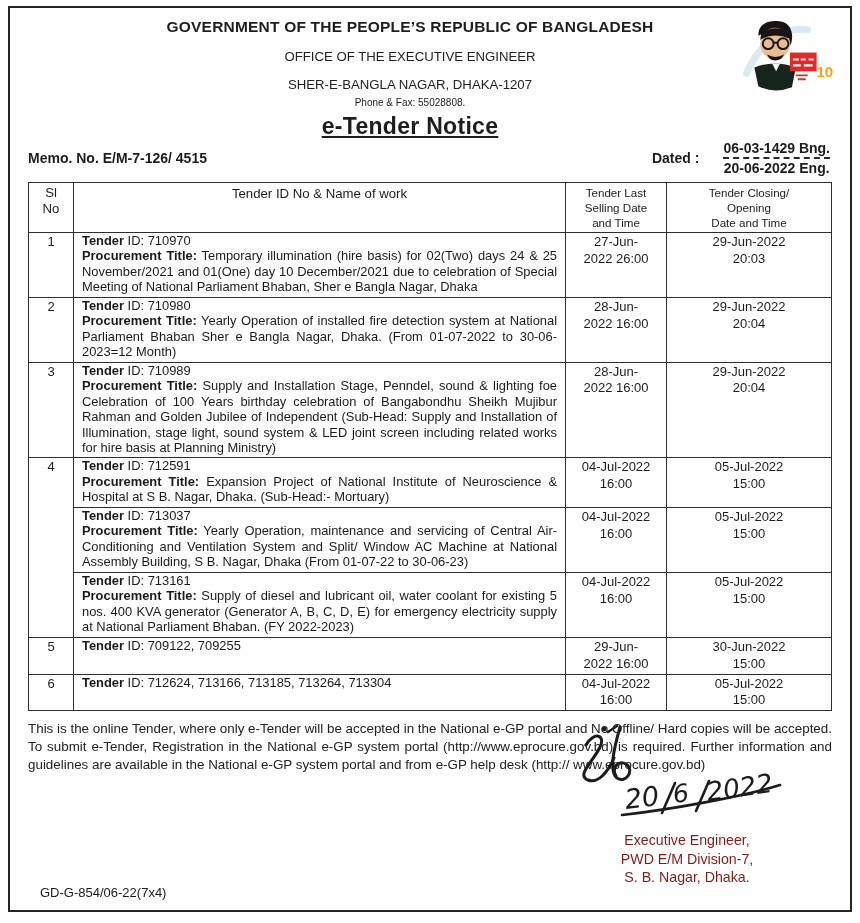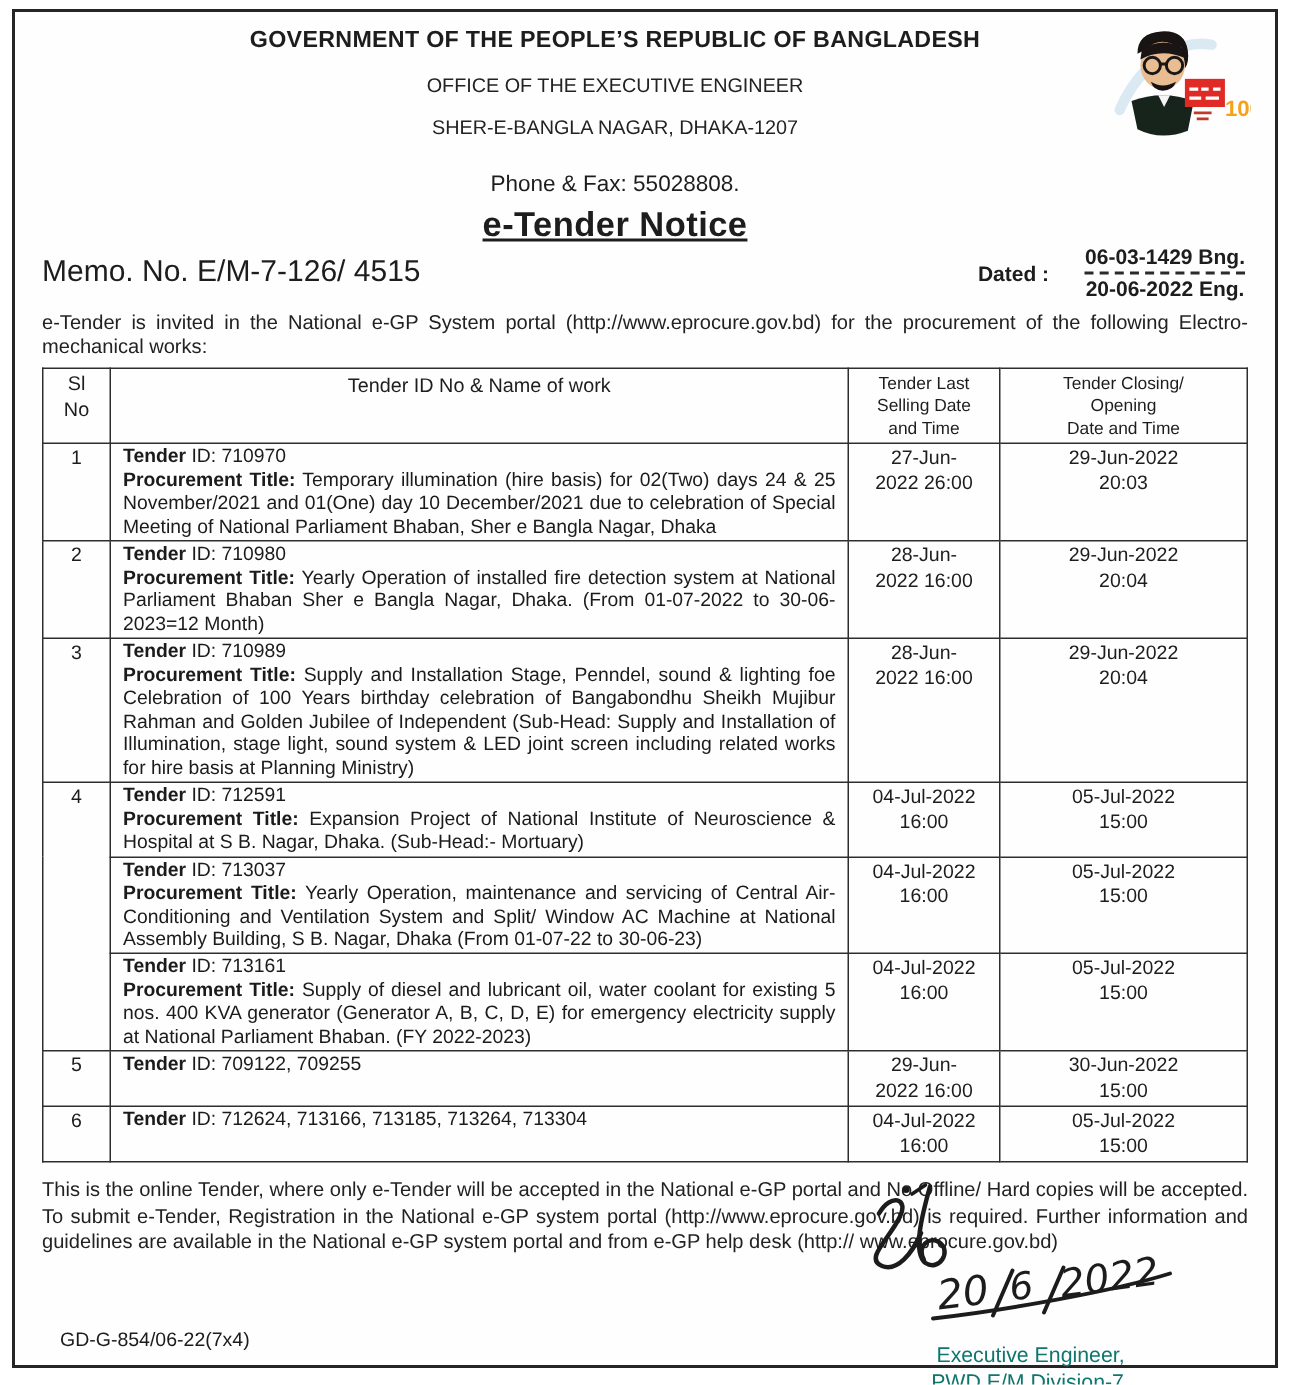--- a/index.html
+++ b/index.html
@@ -10,27 +10,27 @@
   }
   .doc {
     position:absolute; left:8px; top:6px; width:844px; height:906px;
     border:2px solid #252525; box-sizing:border-box;
     padding:10px 18px 8px 18px; background:#fefefe;
   }
   
   .hdr { text-align:center; line-height:1.22; margin-right:40px; }
   .hdr-l1 { font-weight:bold; font-size:15.5px; letter-spacing:.2px; }
   .hdr-l2,.hdr-l3,.hdr-l4 { font-size:13.2px; margin-top:12px; color:#222; }
-  .hdr-l5 { font-size:15px; margin-top:21px; }
+  .hdr-l5 { font-size:10px; margin-top:4px; }
   .notice-title { font-size:23px; font-weight:bold; text-decoration:underline; margin-top:3px; letter-spacing:.3px; }
   
   .logo { position:absolute; right:16px; top:8px; width:100px; height:84px; }
   
   .memo-row { display:flex; justify-content:space-between; align-items:center; margin-top:0px; }
-  .memo-no { font-weight:normal; font-size:20px;text-align:right; }
+  .memo-no { font-weight:bold; font-size:14px;text-align:right; }
   .dated { display:flex; align-items:center; gap:24px; font-weight:bold; font-size:14px; margin-right:2px; }
   .date-stack { text-align:center; line-height:1.15; }
   .date-sep { border-top:2px dashed #2a2a2a; margin:1px 0; }
   
   .intro { font-size:13.4px; text-align:justify; line-height:1.25; margin-top:7px; color:#222; }
   
   table.tender { width:100%; border-collapse:collapse; margin-top:5px; }
   table.tender th, table.tender td { border:1.5px solid #2e2e2e; vertical-align:top; }
   th.h-sl { width:42px; font-size:13.2px; font-weight:normal; text-align:center; white-space:pre-line; line-height:1.25; padding:2px 1px; }
   th.h-work { font-size:13.2px; font-weight:normal; text-align:center; padding:3px 2px;margin-top:12px; }
@@ -39,21 +39,21 @@
   td.sl { text-align:center; font-size:13px; padding-top:1px; }
   td.desc { padding:0px 8px 2px 8px; font-size:12.9px; line-height:1.2; color:#1b1b1b; }
   td.desc b { font-weight:bold; }
   .titleline { text-align:justify; }
   td.dt { text-align:center; font-size:13px; white-space:pre-line; line-height:1.3; padding-top:1px; }
   
   .footer-p { font-size:13.4px; text-align:justify; line-height:1.32; margin-top:9px; color:#222; }
   
   .sig-area { position:relative; height:112px; }
   .sig-svg { position:absolute; right:48px; top:-50px; }
-  .sig-text { position:absolute; right:30px; top:58px; width:230px; text-align:center; font-size:14.2px; line-height:1.28; color:#0f766e; }
+  .sig-text { position:absolute; right:30px; top:58px; width:230px; text-align:center; font-size:14.2px; line-height:1.28; color:#7f1d1d; }
   .print-code { position:absolute; left:30px; bottom:10px; font-size:13px; color:#1b1b1b; }
 </style>
 </head>
 <body>
 
 <div class="doc">
 
   <svg class="logo" viewBox="0 0 100 85">
     <path d="M12,58 C26,26 52,10 74,14" stroke="#bcd7e8" stroke-width="7" fill="none" opacity="0.55" stroke-linecap="round"></path>
     <path d="M24,20 Q24,6 40,5 Q56,4 58,18 Q59,26 56,30 L54,16 Q42,10 28,18 Z" fill="#181414"></path>
@@ -84,21 +84,20 @@
     <div class="dated">
       <span>Dated :</span>
       <span class="date-stack">
         <span style="display:block">06-03-1429 Bng.</span>
         <span class="date-sep" style="display:block"></span>
         <span style="display:block">20-06-2022 Eng.</span>
       </span>
     </div>
   </div>
 
-  <div class="intro">e-Tender is invited in the National e-GP System portal (http://www.eprocure.gov.bd) for the procurement of the following Electro-mechanical works:</div>
 
   <table class="tender">
     <tbody>
         <tr>
       <th class="h-sl">Sl
 No</th>
       <th class="h-work">Tender ID No &amp; Name of work</th>
       <th class="h-sell">Tender Last
 Selling Date
 and Time</th>

